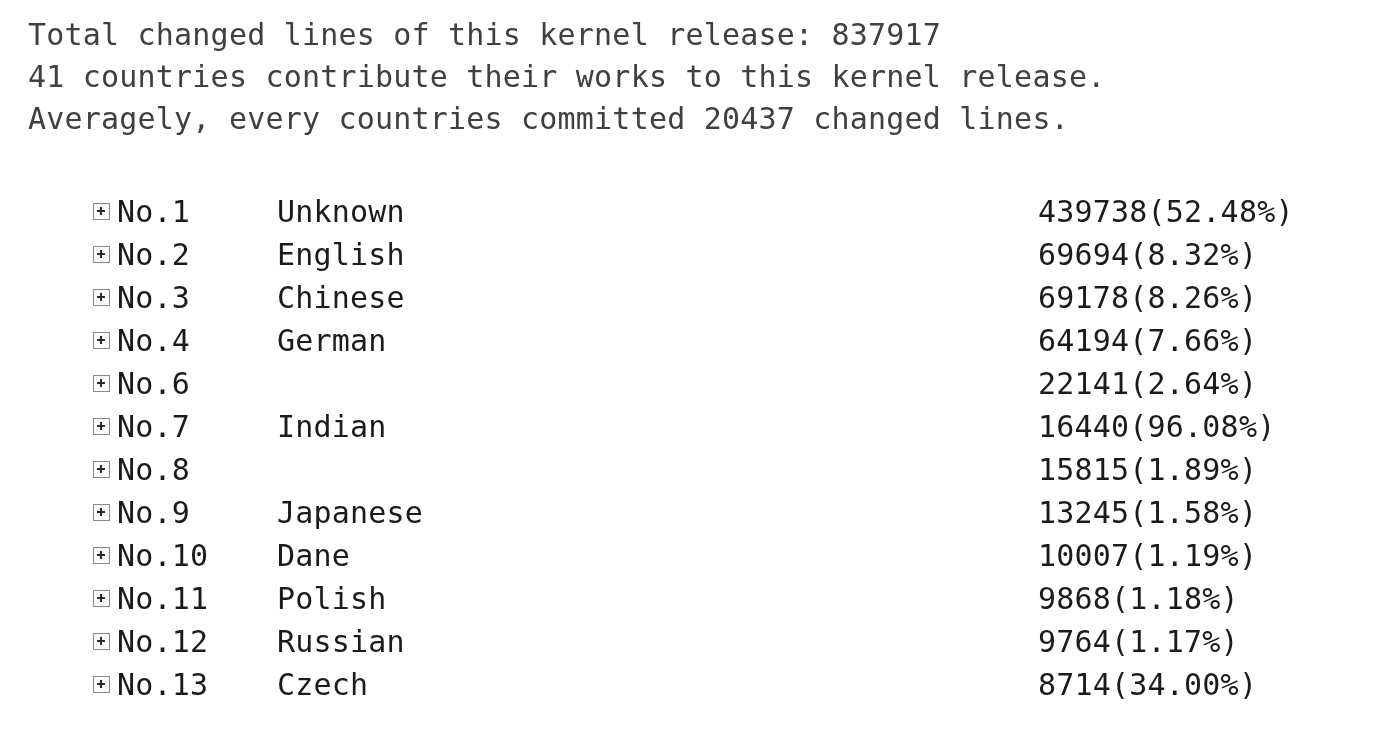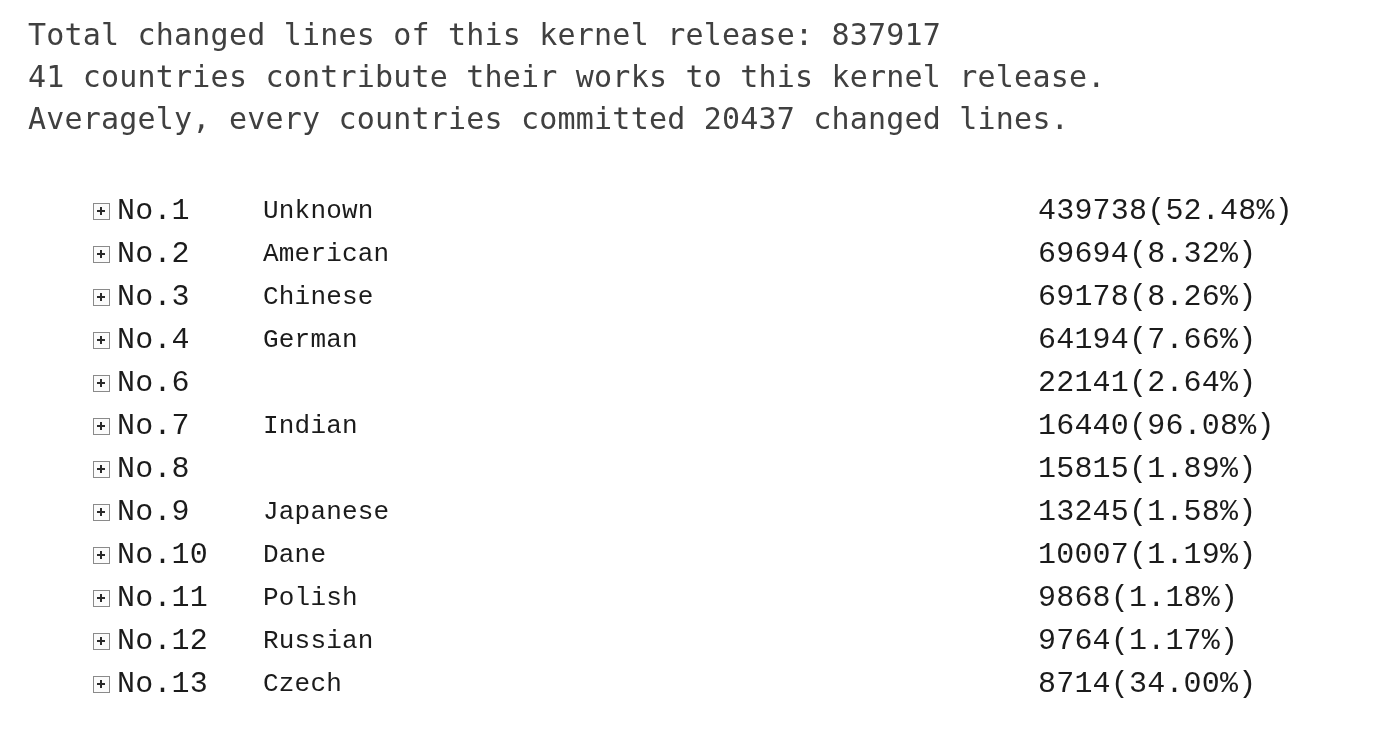--- a/index.html
+++ b/index.html
@@ -32,21 +32,20 @@
     white-space: pre;
     color: #404040;
   }
 
   
   .ranking-list {
     position: absolute;
     left: 0;
     top: 190px;
     width: 1399px;
-    font-family: Liberation Mono, monospace;
   }
   .rank-row {
     position: relative;
     height: 43px;
     line-height: 43px;
     white-space: nowrap;
   }
 
   .expander {
     position: absolute;
@@ -81,23 +80,23 @@
   .rank-label {
     position: absolute;
     left: 117px;
     top: 0;
     font-size: 30px;
     letter-spacing: 0.2px;
     white-space: pre;
   }
   .rank-name {
     position: absolute;
-    left: 263px;
+    left: 277px;
     top: 0;
-    font-size: 26px;
+    font-size: 30px;
     letter-spacing: 0.2px;
     white-space: pre;
   }
   .rank-value {
     position: absolute;
     left: 1007px;
     top: 0;
     font-size: 30px;
     letter-spacing: 0.2px;
     white-space: pre;
@@ -116,21 +115,21 @@
 <div class="ranking-list" id="ranking-list">
     <div class="rank-row">
     <span class="expander"></span>
     <span class="rank-label">No.1</span>
     <span class="rank-name">Unknown</span>
     <span class="rank-value">439738(52.48%)</span>
   </div>
     <div class="rank-row">
     <span class="expander"></span>
     <span class="rank-label">No.2</span>
-    <span class="rank-name">American</span>
+    <span class="rank-name">English</span>
     <span class="rank-value">69694(8.32%)</span>
   </div>
     <div class="rank-row">
     <span class="expander"></span>
     <span class="rank-label">No.3</span>
     <span class="rank-name">Chinese</span>
     <span class="rank-value">69178(8.26%)</span>
   </div>
     <div class="rank-row">
     <span class="expander"></span>

